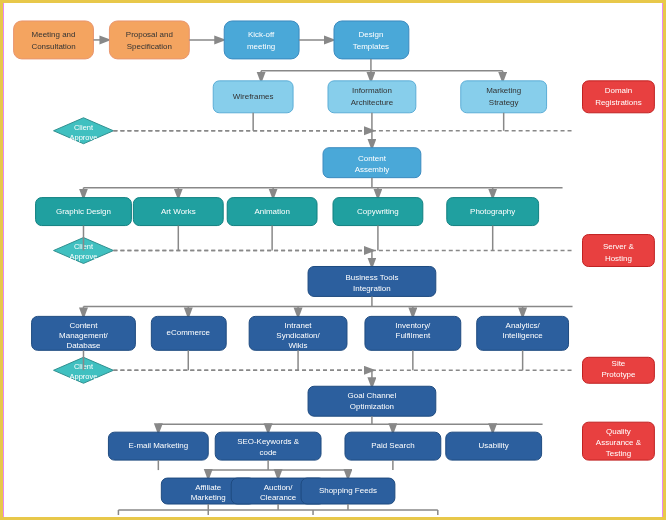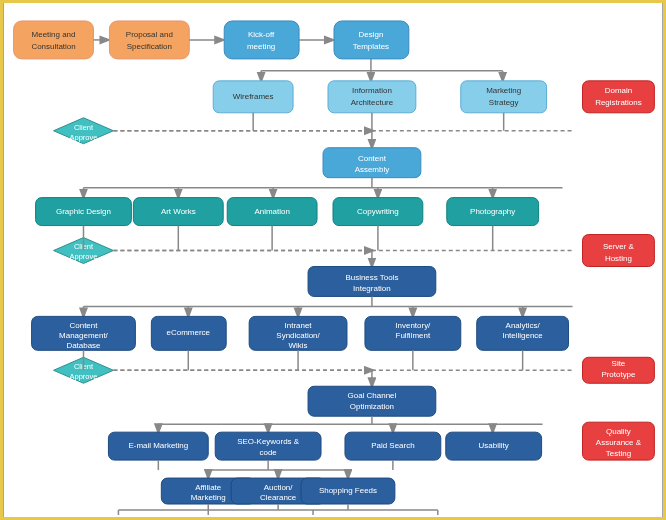--- a/index.html
+++ b/index.html
@@ -7,21 +7,21 @@
       width: 666px;
       height: 520px;
       background: #f5f5f5;
       font-family: Arial, sans-serif;
       overflow: hidden;
       border: 3px solid #e8c84a;
     }
     .diagram-container {
       width: 100%;
       height: 100%;
-      background: #737373;
+      background: #d946ef;
       position: relative;
       overflow: hidden;
     }
     svg {
       position: absolute;
       top: 0; left: 0;
       width: 100%; height: 100%;
     }
 
     

